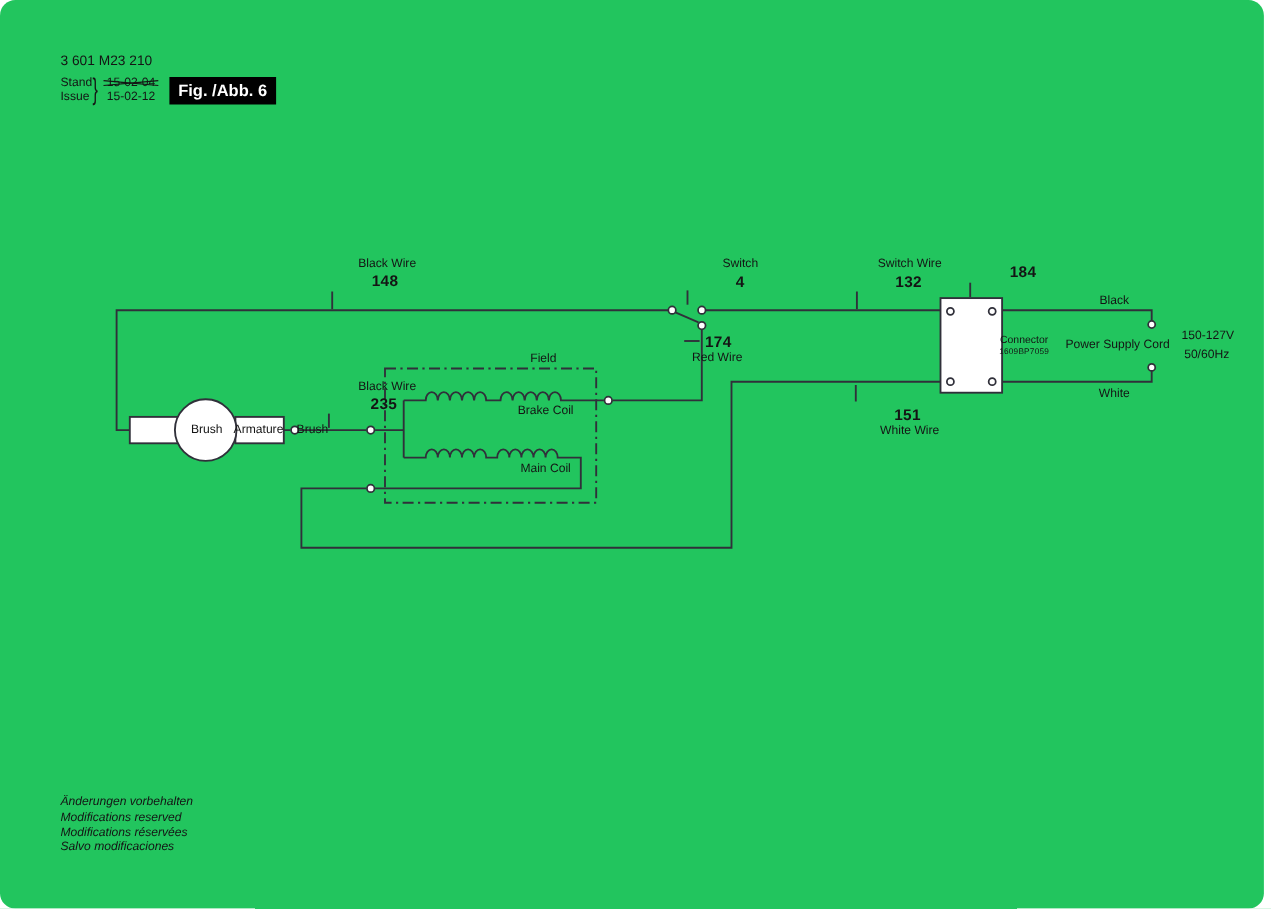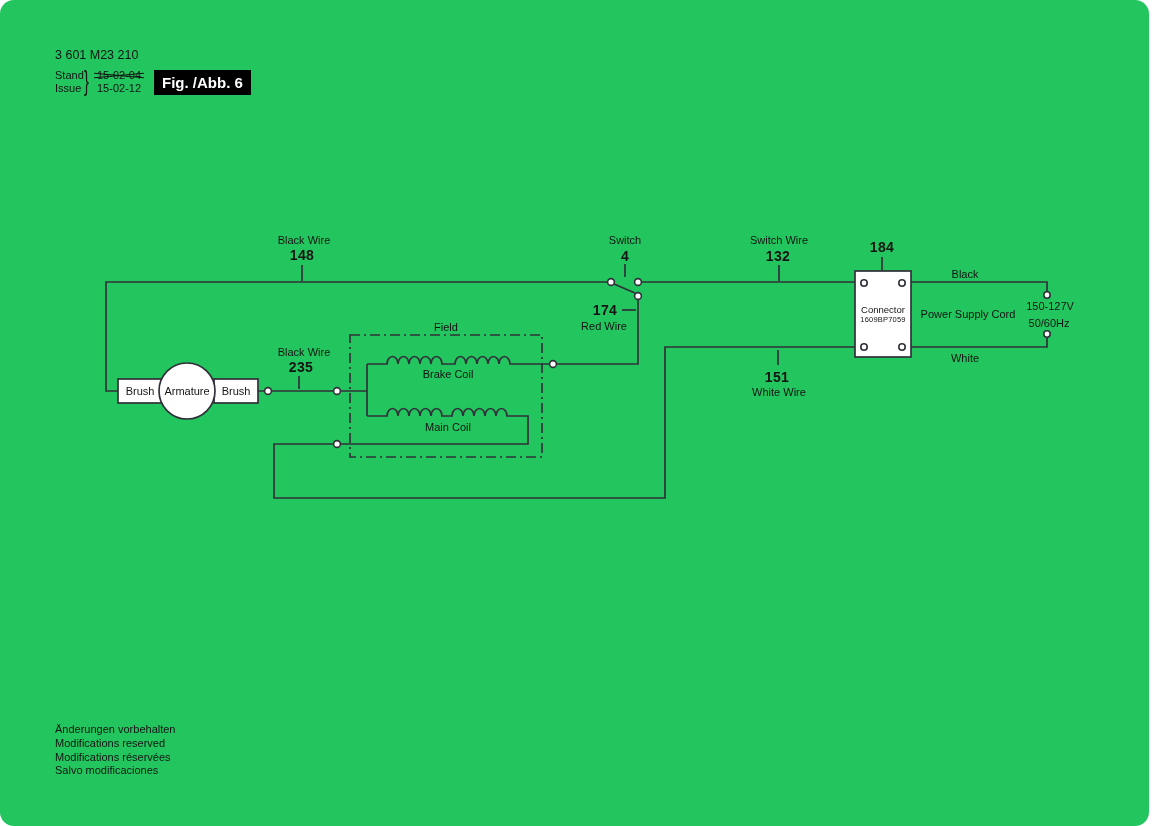--- a/index.html
+++ b/index.html
@@ -2,35 +2,35 @@
 <html><head>
 <meta charset="utf-8">
 <style>
   html,body{margin:0;padding:0;background:#ffffff;}
   #stage{
     position:relative;width:1149px;height:826px;background:#22c55e;
     font-family:"Liberation Sans", sans-serif;color:#141414;overflow:hidden;border-radius:14px;
   }
   #wiring-svg{position:absolute;left:0;top:0;}
   .t{position:absolute;transform:translate(-50%,-50%);font-size:11px;
-     white-space:nowrap;color:#141414;line-height:1;}
+     white-space:nowrap;color:#141414;line-height:1;margin-left:48px;}
   .n{font-weight:bold;font-size:14px;letter-spacing:.3px;}
   .sm{font-size:7.5px;letter-spacing:.2px;}
   .hdr-part{position:absolute;left:55px;top:48px;font-size:12.5px;}
   .hdr-row{position:absolute;left:55px;font-size:11px;}
   .brace{position:absolute;left:84px;top:66px;font-size:27px;
          transform:scaleX(.55);transform-origin:left center;}
   .struck{position:relative;display:inline-block;text-align:center;}
   .struck::before,.struck::after{content:"";position:absolute;left:-3px;right:-3px;
          top:50%;height:1.2px;background:#141414;}
   .struck::before{transform:rotate(5deg);}
   .struck::after{transform:rotate(-5deg);}
   .figbox{position:absolute;left:154px;top:70px;background:#000;color:#fff;
          font-weight:bold;font-size:15px;padding:4px 8px 4px 8px;}
-  .footer{position:absolute;left:55px;top:723px;font-size:11px;line-height:13.8px;}
+  .footer{position:absolute;left:55px;top:723px;font-size:11px;line-height:13.8px;font-style:italic;}
 </style>
 </head>
 <body>
 
 <div id="stage">
 
   <svg id="wiring-svg" width="1169" height="826" viewBox="0 0 1169 826">
     <g stroke="#30303a" stroke-width="1.7" fill="none">
 
       <path d="M118,391 L106,391 L106,282 L608,282"></path>

